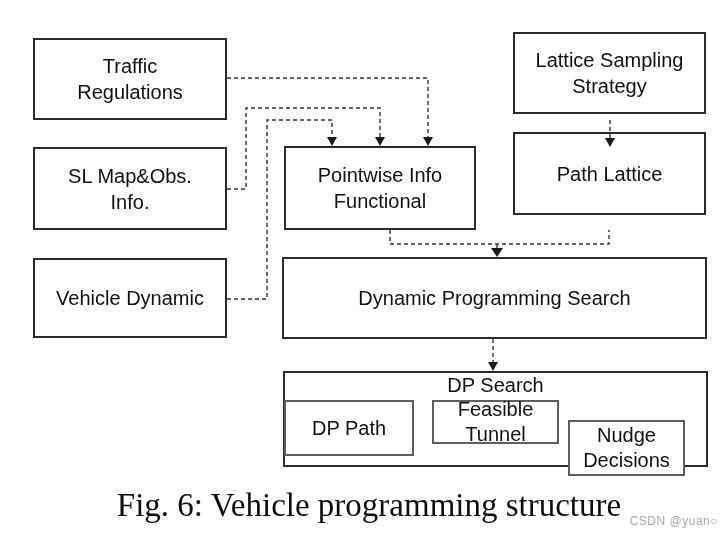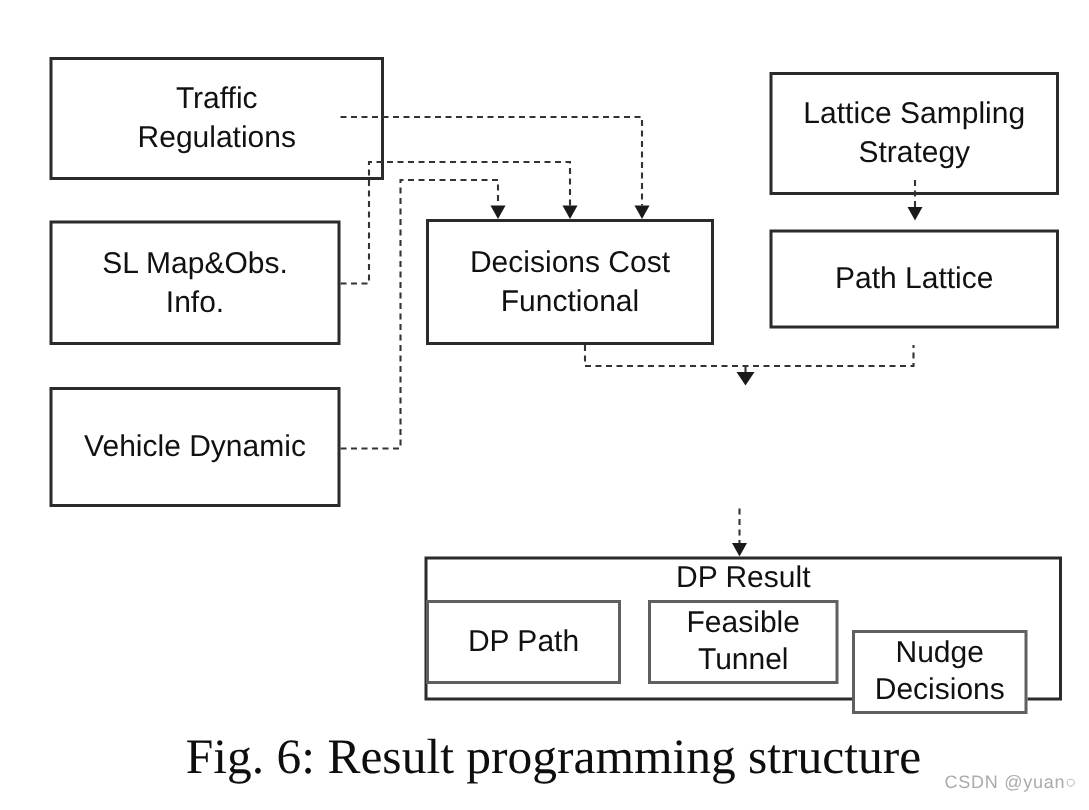--- a/index.html
+++ b/index.html
@@ -33,58 +33,61 @@
   .watermark{
     position:absolute;top:514px;right:8px;font-size:12px;color:#ababab;
     letter-spacing:0.5px;z-index:5;
   }
 </style>
 </head>
 <body>
 
 <div class="stage">
 
-  <div class="node" style="left:33px;top:38px;width:223px;height:82px">
+  <div class="node" style="left:33px;top:38px;width:194px;height:82px">
     <span class="label">Traffic
 Regulations</span>
   </div>
 
   <div class="node" style="left:33px;top:258px;width:194px;height:80px">
     <span class="label">Vehicle Dynamic</span>
   </div>
 
   <div class="node" style="left:33px;top:147px;width:194px;height:83px">
     <span class="label">SL Map&amp;Obs.
 Info.</span>
   </div>
 
   <div class="node" style="left:284px;top:146px;width:192px;height:84px">
-    <span class="label">Decisions Cost
+    <span class="label">Pointwise Info
 Functional</span>
   </div>
 
-  <div class="node" style="left:513px;top:48px;width:193px;height:82px">
+  <div class="node" style="left:513px;top:32px;width:193px;height:82px">
     <span class="label">Lattice Sampling
 Strategy</span>
   </div>
 
-  <div class="node" style="left:513px;top:153px;width:193px;height:66px">
+  <div class="node" style="left:513px;top:132px;width:193px;height:83px">
     <span class="label">Path Lattice</span>
   </div>
 
+  <div class="node" style="left:282px;top:257px;width:425px;height:82px">
+    <span class="label">Dynamic Programming Search</span>
+  </div>
 
   <div class="group" style="left:283px;top:371px;width:425px;height:96px">
-    <span class="label">DP Result</span>
+    <span class="label">DP Search</span>
   </div>
 
   <div class="subnode" style="left:284px;top:400px;width:130px;height:56px">
     <span class="label">DP Path</span>
   </div>
 
-  <div class="subnode" style="left:432px;top:400px;width:127px;height:56px">
+  <div class="subnode" style="left:432px;top:400px;width:127px;height:44px">
     <span class="label">Feasible
 Tunnel</span>
   </div>
 
   <div class="subnode" style="left:568px;top:420px;width:117px;height:56px">
     <span class="label">Nudge
 Decisions</span>
   </div>
 
   <svg class="wires" viewBox="0 0 726 540">
@@ -101,16 +104,16 @@
     <polygon class="head" points="605,138 615,138 610,147"></polygon>
 
     <path class="wire" d="M 390 230 V 244 H 609 V 230"></path>
     <path class="wire" d="M 497 244 V 248"></path>
     <polygon class="head" points="491,248 503,248 497,257"></polygon>
 
     <path class="wire" d="M 493 339 V 362"></path>
     <polygon class="head" points="488,362 498,362 493,371"></polygon>
   </svg>
 
-  <div class="caption">Fig. 6: Result programming structure</div>
+  <div class="caption">Fig. 6: Vehicle programming structure</div>
   <div class="watermark">CSDN @yuan○</div>
 
 </div>
 
 </body></html>

